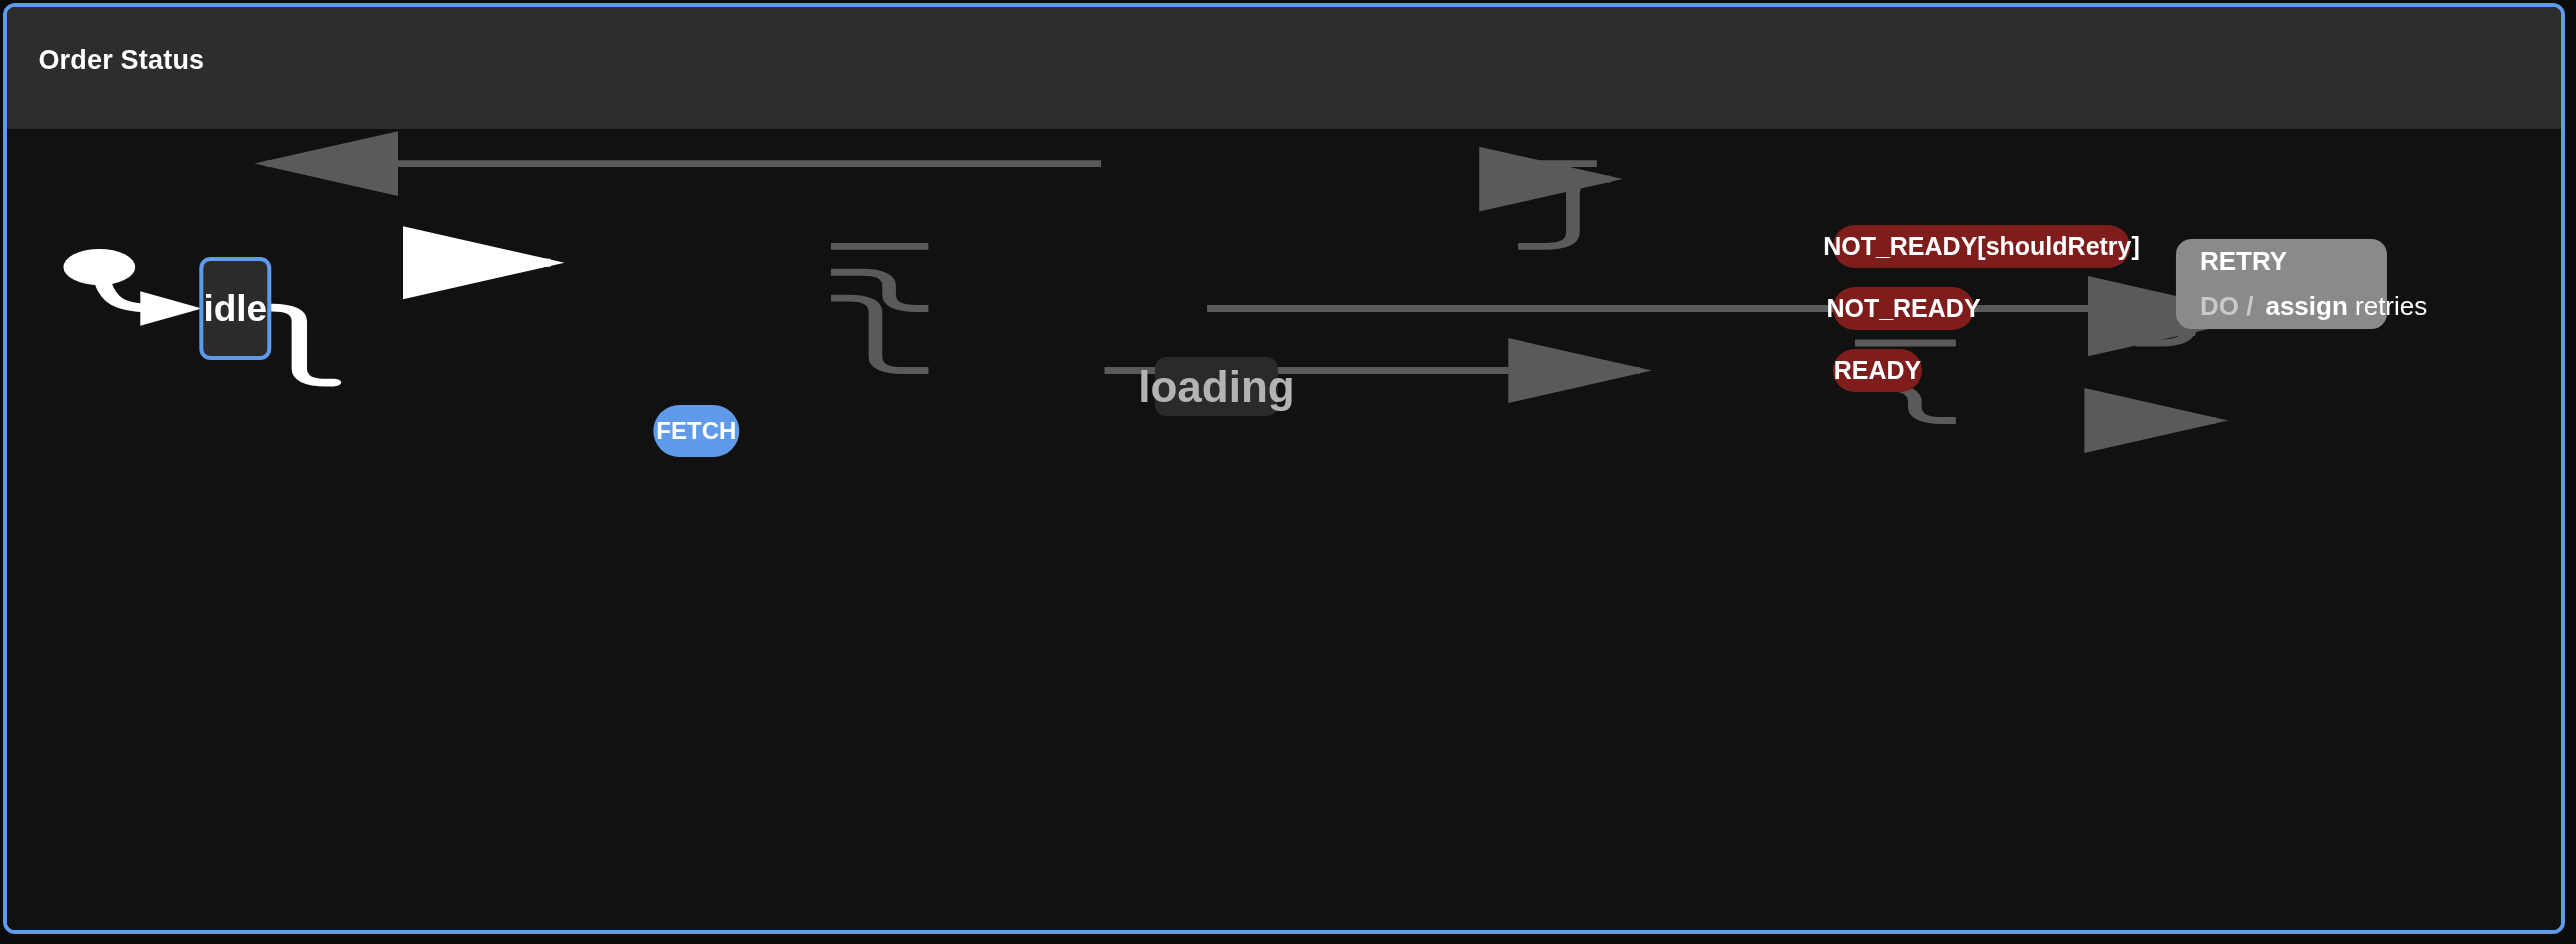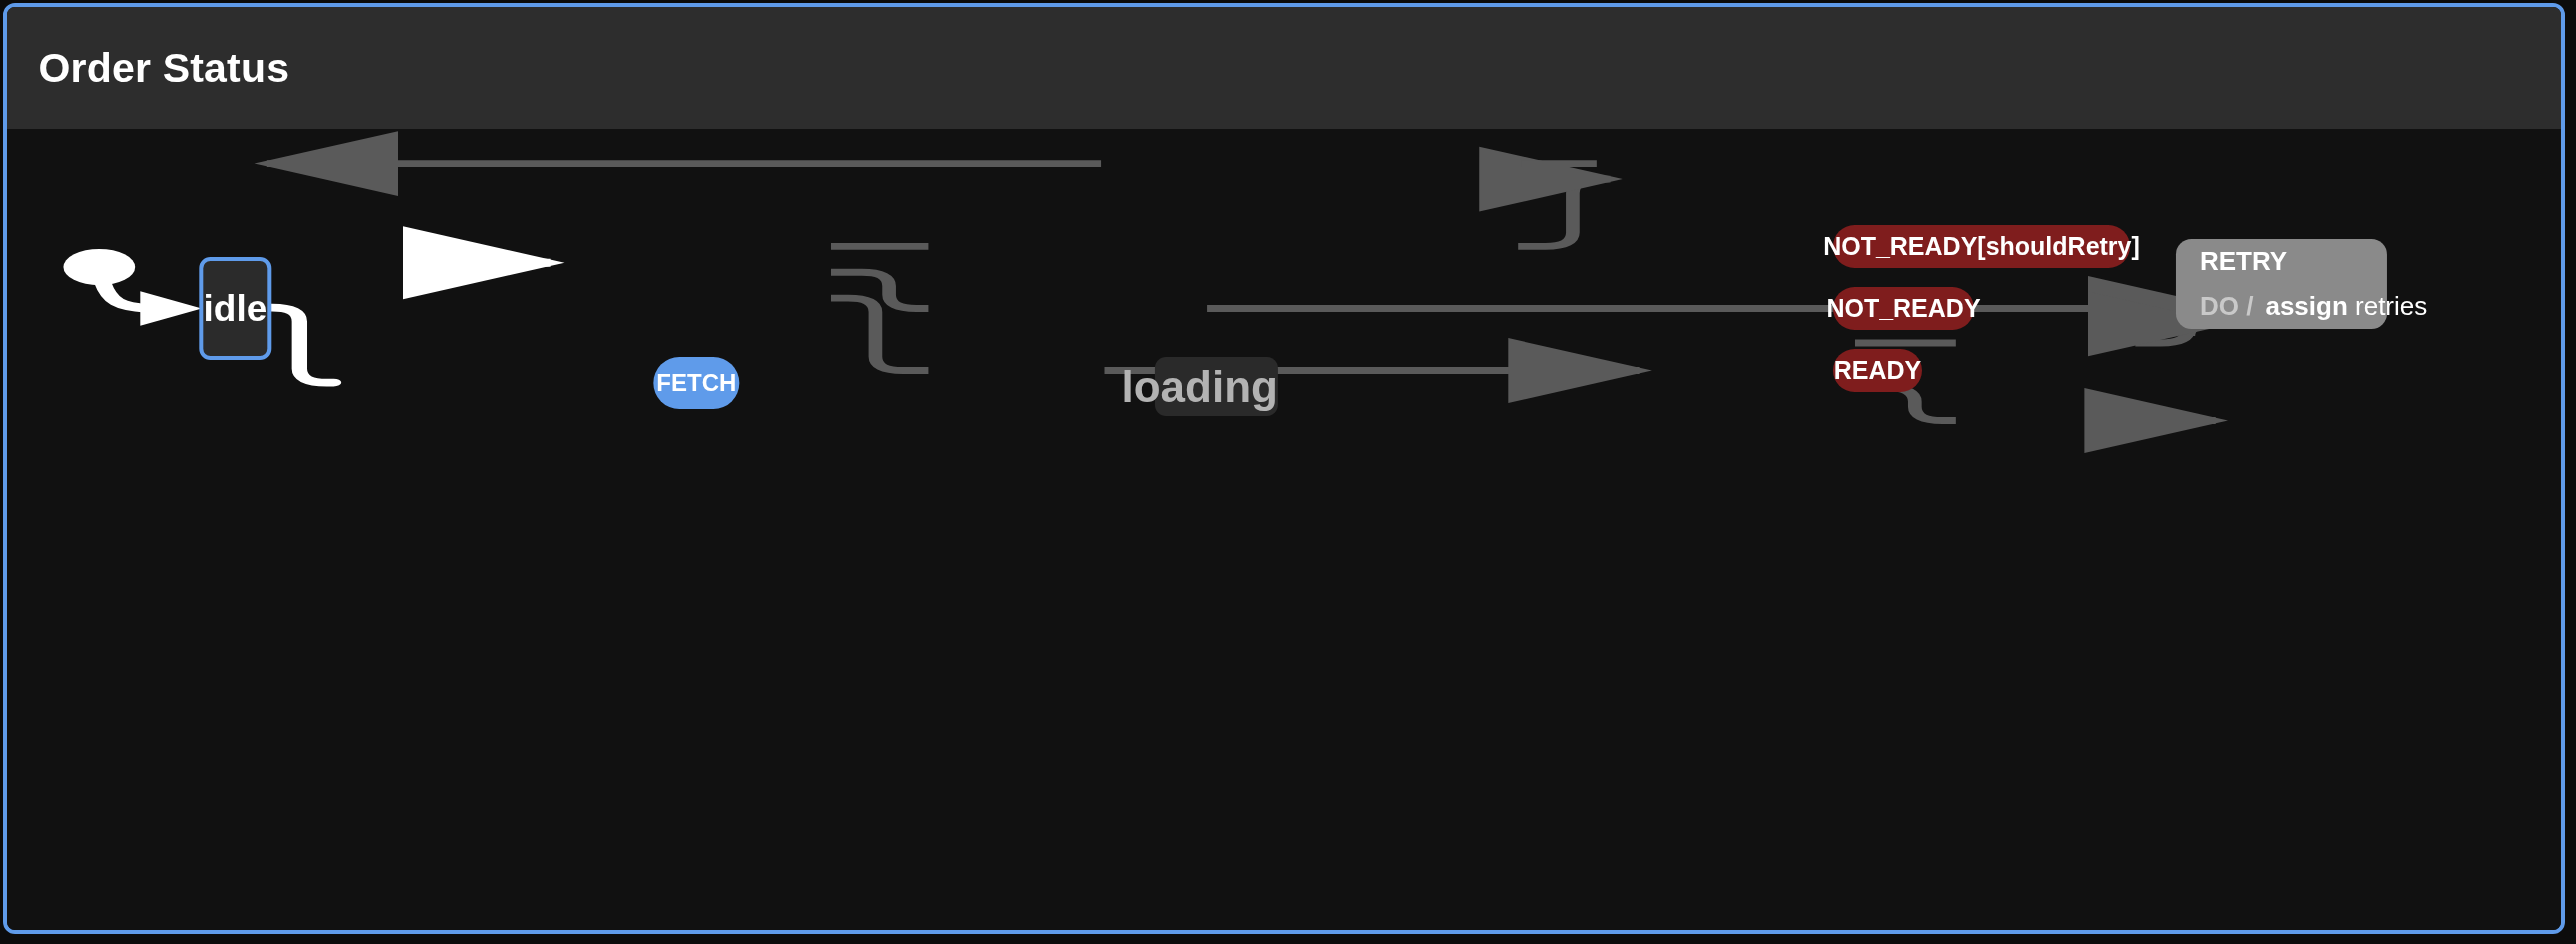--- a/index.html
+++ b/index.html
@@ -9,48 +9,48 @@
     position:absolute; left:3.4px; top:3.4px; width:2562px; height:931px;
     border:4.3px solid #5f9bea; border-radius:12px; box-sizing:border-box;
     background:#111111; overflow:hidden;
   }
   #header{
     position:absolute; left:0; top:0; width:100%; height:122px;
     background:#2d2d2d; box-sizing:border-box;
   }
   #title{
     position:absolute; left:31px; top:38px;
-    font-size:41px; font-weight:bold; color:#ffffff; letter-spacing:0.2px;
+    font-size:27px; font-weight:bold; color:#ffffff; letter-spacing:0.2px;
     white-space:nowrap;
   }
   #canvas{
     position:absolute; left:0; top:122px; width:100%; height:809px;
     background:#111111;
   }
   svg.edges{position:absolute;left:0;top:0;width:2554px;height:809px;overflow:visible;}
 
   
   .node{
     position:absolute; box-sizing:border-box;
     background:#2a2a2a; border-radius:11.2px;
-    display:flex; align-items:center; justify-content:flex-end;
+    display:flex; align-items:center; justify-content:center;
     color:#b3b3b3; font-weight:bold; white-space:nowrap;
   }
   .node.active{
     border:4.3px solid #5f9bea; color:#ffffff; background:#2b2b2b;
   }
 
   
   .pill{
     position:absolute; box-sizing:border-box;
     background:#7f1d1d; border-radius:861px;
     display:flex; align-items:center; justify-content:center;
     color:#ffffff; font-weight:bold; white-space:nowrap;
   }
-  .pill.blue{ background:#5f9bea; }
+  .pill.blue{ background:#5f9bea;margin-top:48px; }
 
   
   .eventbox{
     position:absolute; box-sizing:border-box;
     background:#8a8a8a; border-radius:15.5px;
     padding:29px 24px;
     display:flex; flex-direction:column; justify-content:center; gap:14px;
     white-space:nowrap;
   }
   .eventbox .ev{ color:#ffffff; font-weight:bold; font-size:26px; }

